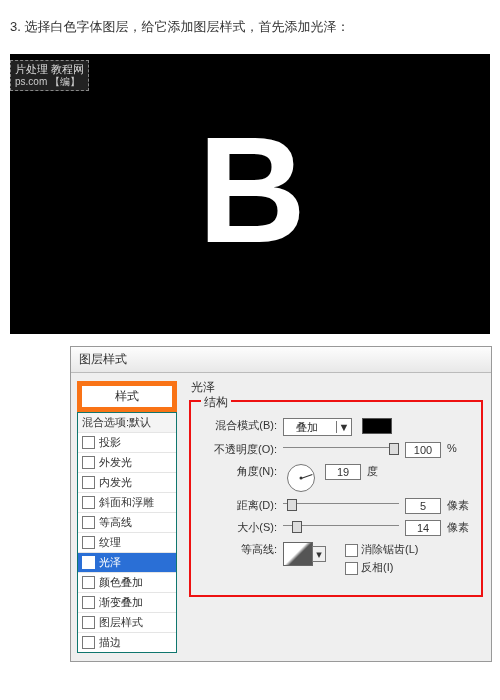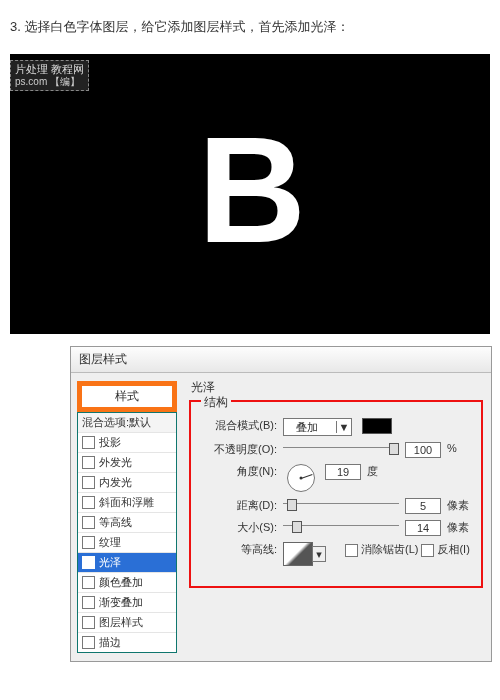--- a/index.html
+++ b/index.html
@@ -38,21 +38,21 @@
   .track{position:absolute;left:0;right:0;top:5px;height:1px;background:#888}
   .thumb{position:absolute;top:1px;width:8px;height:10px;background:#ddd;border:1px solid #555;transform:translateX(-50%)}
   .numbox{width:34px;height:14px;border:1px solid #777;background:#fff;text-align:center;line-height:14px}
   .unit{width:24px}
   .anglectl{width:26px;height:26px;border:1px solid #777;border-radius:50%;background:#fff;position:relative;margin:0 4px}
   .angline{position:absolute;left:50%;top:50%;width:12px;height:1px;background:#333;transform-origin:left center;transform:rotate(-19deg)}
   .angdot{position:absolute;left:50%;top:50%;width:3px;height:3px;background:#333;border-radius:50%;transform:translate(-50%,-50%)}
   .contour{width:28px;height:22px;border:1px solid #666;background:linear-gradient(135deg,#fff 0%,#fff 45%,#555 55%,#555 100%);margin-right:6px;position:relative}
   .contour .dd-arrow{position:absolute;right:-14px;top:3px;border:1px solid #777;width:12px;height:14px;background:#efefef;line-height:14px}
   .mini-cb{width:11px;height:11px;border:1px solid #777;background:#fff;display:inline-block;vertical-align:middle;margin-right:3px}
-  .stack{display:flex;flex-direction:row;gap:3px}
+  .stack{display:flex;flex-direction:column;gap:3px}
 </style>
 </head>
 <body>
 
 <div class="wrap">
   <div class="step">3. 选择白色字体图层，给它添加图层样式，首先添加光泽：</div>
 
   <div class="canvas-box">
     <div class="watermark">
       <div class="wm-l1">片处理 教程网</div>

